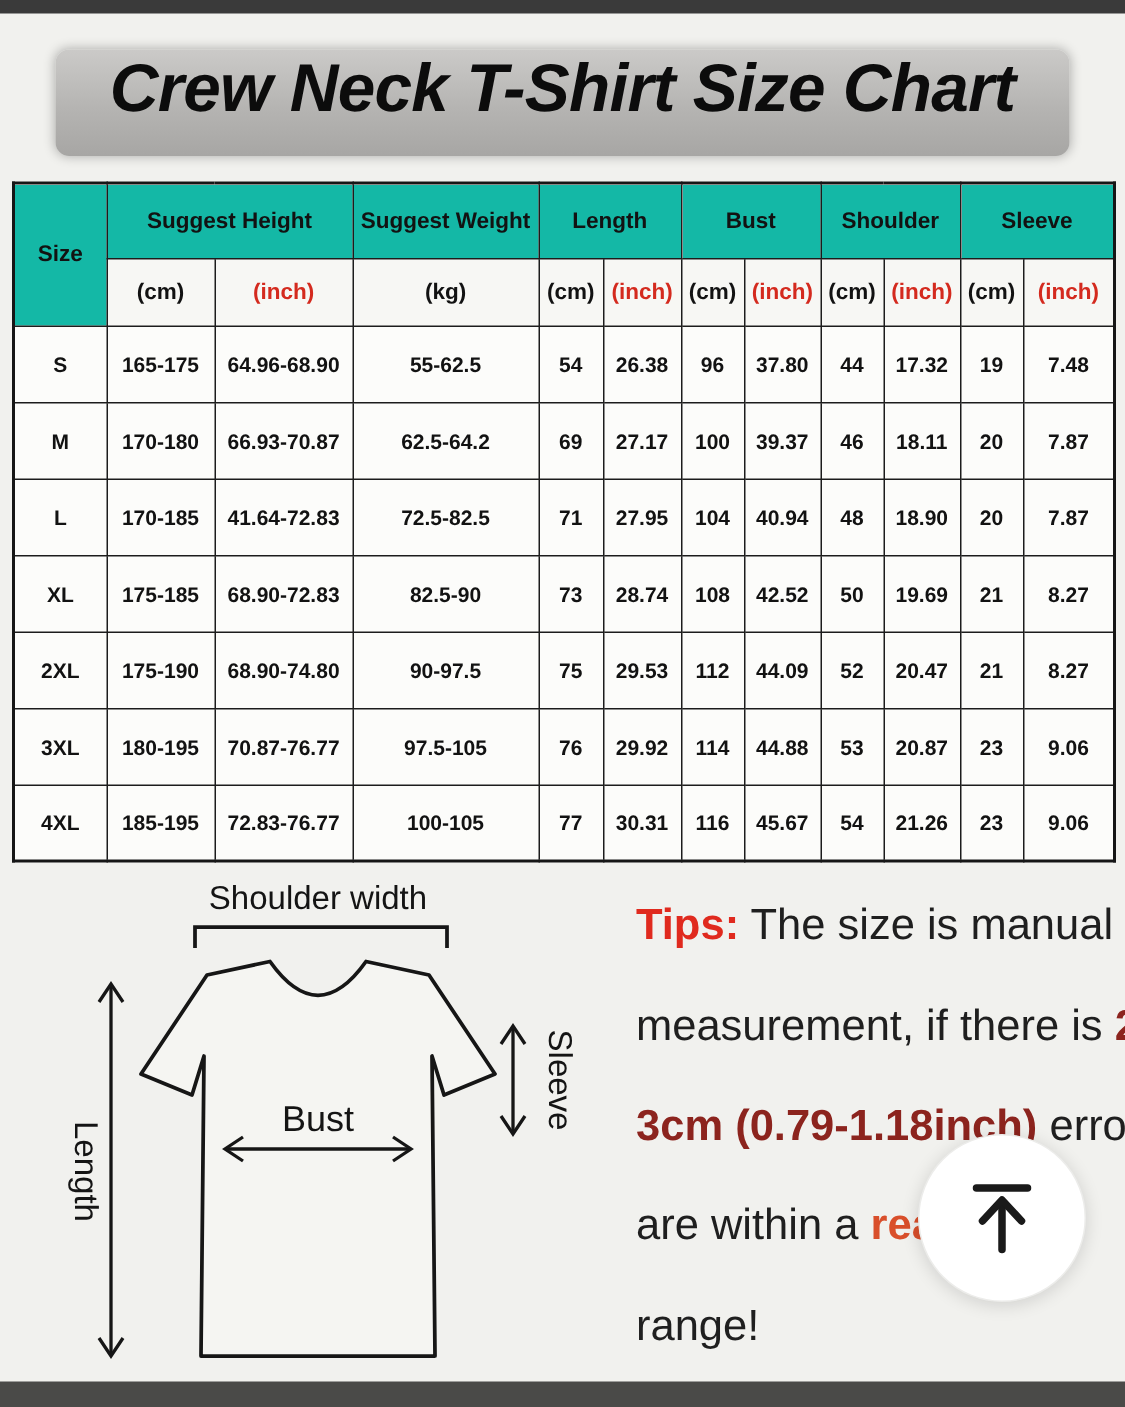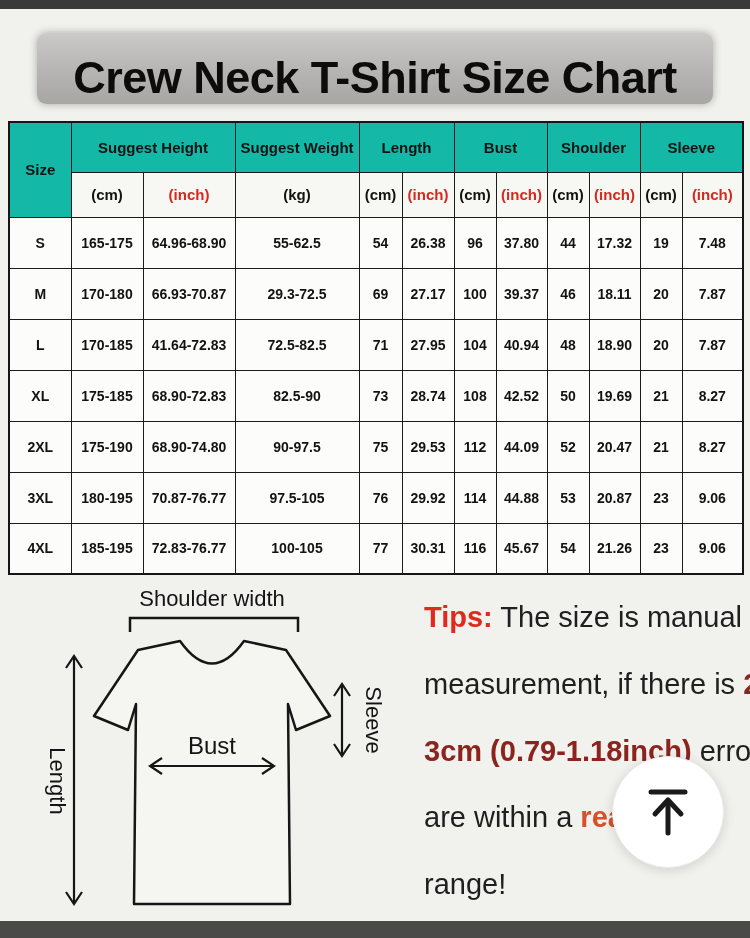--- a/index.html
+++ b/index.html
@@ -9,21 +9,21 @@
     --tips-orange:#d94f2b;
   }
   *{box-sizing:border-box;margin:0;padding:0;}
   body{background:#d8d8d8;font-family:"Liberation Sans",sans-serif;}
   .page{position:relative;width:750px;height:938px;background:#f1f1ee;overflow:hidden;}
   .bar-top{position:absolute;top:0;left:0;width:100%;height:9px;background:#3a3a3a;}
   .bar-bottom{position:absolute;bottom:0;left:0;width:100%;height:17px;background:#4a4a48;}
 
   .banner{position:absolute;left:37px;top:33px;width:676px;height:71px;border-radius:9px;
     background:linear-gradient(180deg,#cbcac8 0%,#b5b4b2 55%,#a7a6a4 100%);
-    box-shadow:0 0 8px rgba(0,0,0,0.3);display:flex;align-items:flex-end;justify-content:center;}
+    box-shadow:0 0 8px rgba(0,0,0,0.3);display:flex;align-items:flex-start;justify-content:center;font-style:italic;}
   .banner h1{font-size:45px;font-weight:bold;color:#0c0c0c;letter-spacing:-0.5px;white-space:nowrap;}
 
   table.size-chart{position:absolute;left:8px;top:121px;width:734px;border-collapse:collapse;
     table-layout:fixed;background:#fcfcfa;border:2px solid #161616;}
   .size-chart th,.size-chart td{border:1px solid #1c1c1c;text-align:center;vertical-align:middle;
     font-weight:bold;color:#121212;white-space:nowrap;overflow:hidden;}
   .size-chart thead tr:nth-child(1) th{height:50px;font-size:15px;background:#14b8a6;}
   .size-chart thead tr:nth-child(2) th{height:45px;font-size:15px;background:#f7f7f4;}
   .size-chart tbody th,.size-chart tbody td{height:51px;font-size:14px;}
   .size-chart th.accent{color:var(--inch-red);}
@@ -103,21 +103,21 @@
           <td>37.80</td>
           <td>44</td>
           <td>17.32</td>
           <td>19</td>
           <td>7.48</td>
         </tr>
         <tr>
           <th>M</th>
           <td>170-180</td>
           <td>66.93-70.87</td>
-          <td>29.3-72.5</td>
+          <td>62.5-64.2</td>
           <td>69</td>
           <td>27.17</td>
           <td>100</td>
           <td>39.37</td>
           <td>46</td>
           <td>18.11</td>
           <td>20</td>
           <td>7.87</td>
         </tr>
         <tr>

